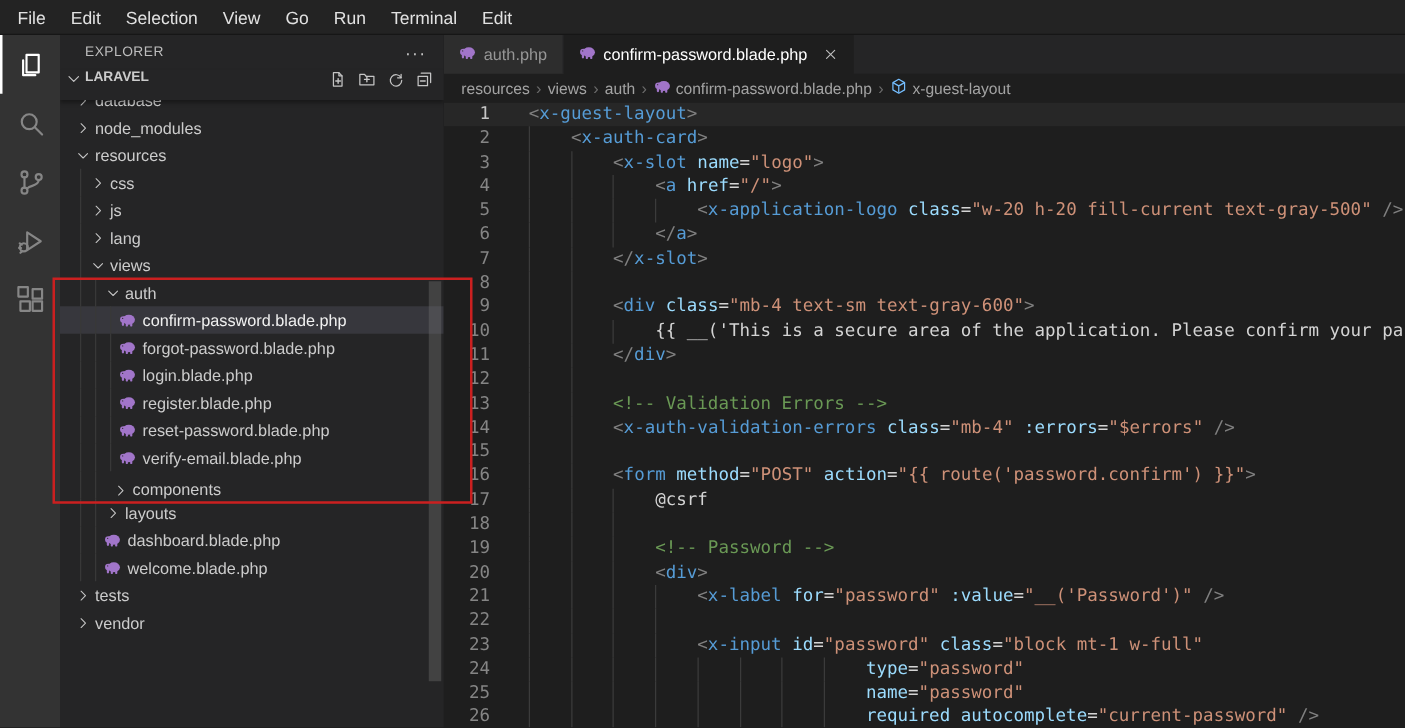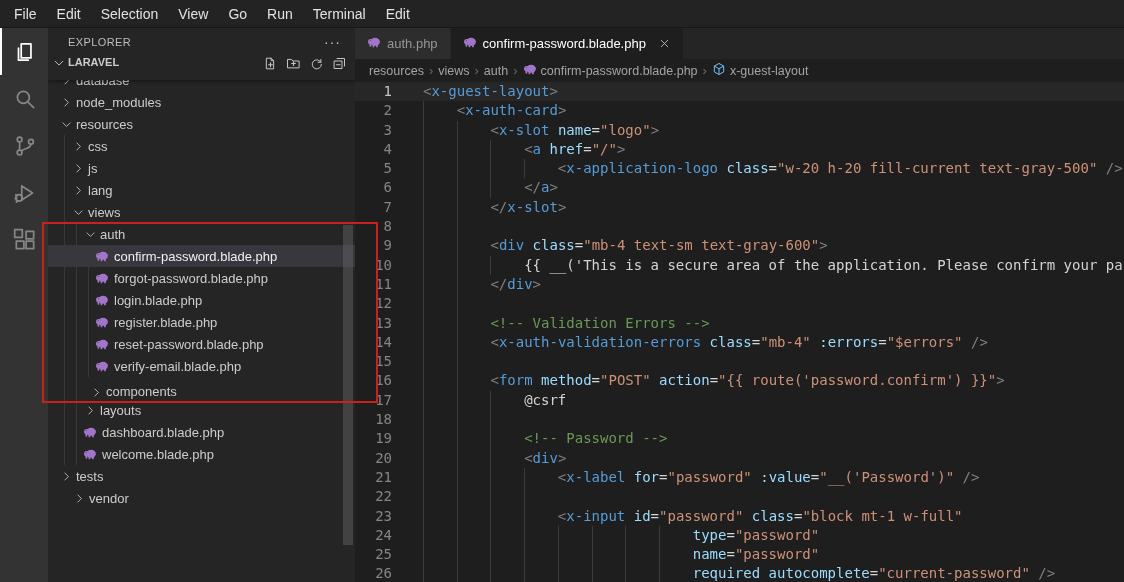--- a/index.html
+++ b/index.html
@@ -416,21 +416,21 @@
             <span class="label">welcome.blade.php</span>
           </div>
           <div class="tree-row" style="padding-left: 10px;">
             <span class="twisty">
               <svg viewBox="0 0 24 24" fill="none" stroke="currentColor" stroke-width="1.6" stroke-linecap="round" stroke-linejoin="round">
                 <path d="M9 5.5l6.5 6.5L9 18.5"></path>
               </svg>
             </span>
             <span class="label">tests</span>
           </div>
-          <div class="tree-row" style="padding-left: 23px;">
+          <div class="tree-row" style="padding-left: 10px;">
             <span class="twisty">
               <svg viewBox="0 0 24 24" fill="none" stroke="currentColor" stroke-width="1.6" stroke-linecap="round" stroke-linejoin="round">
                 <path d="M9 5.5l6.5 6.5L9 18.5"></path>
               </svg>
             </span>
             <span class="label">vendor</span>
           </div>
         </div>
       <div id="sidebar-scrollbar" style="top:197px;height:320px;"></div>
     </div>

